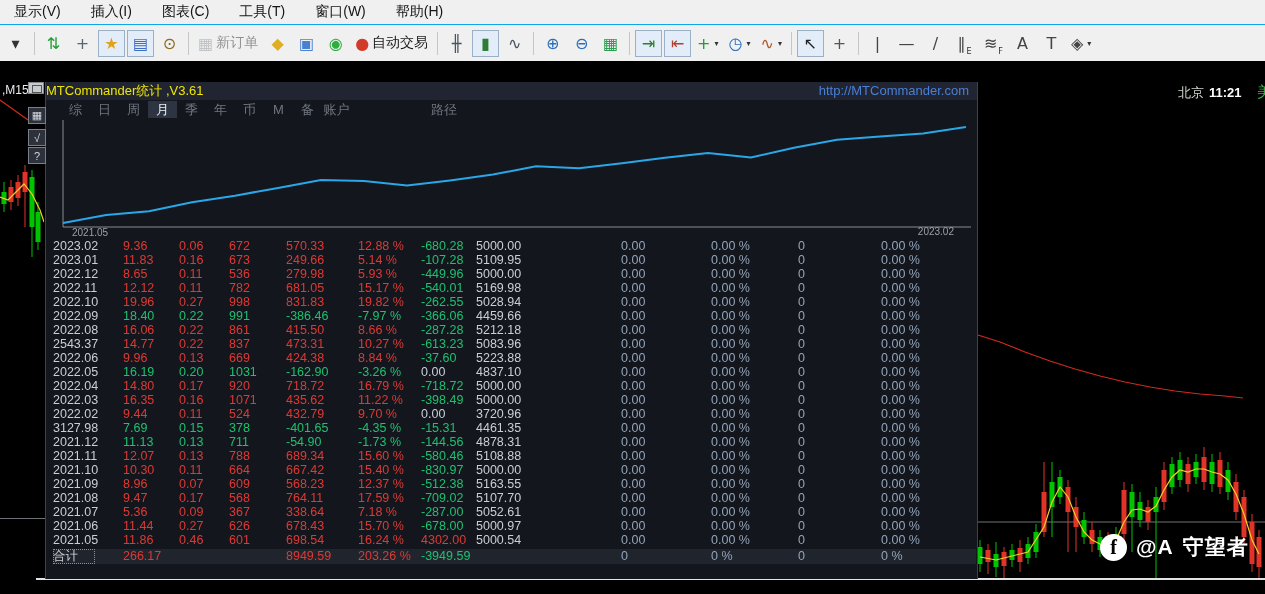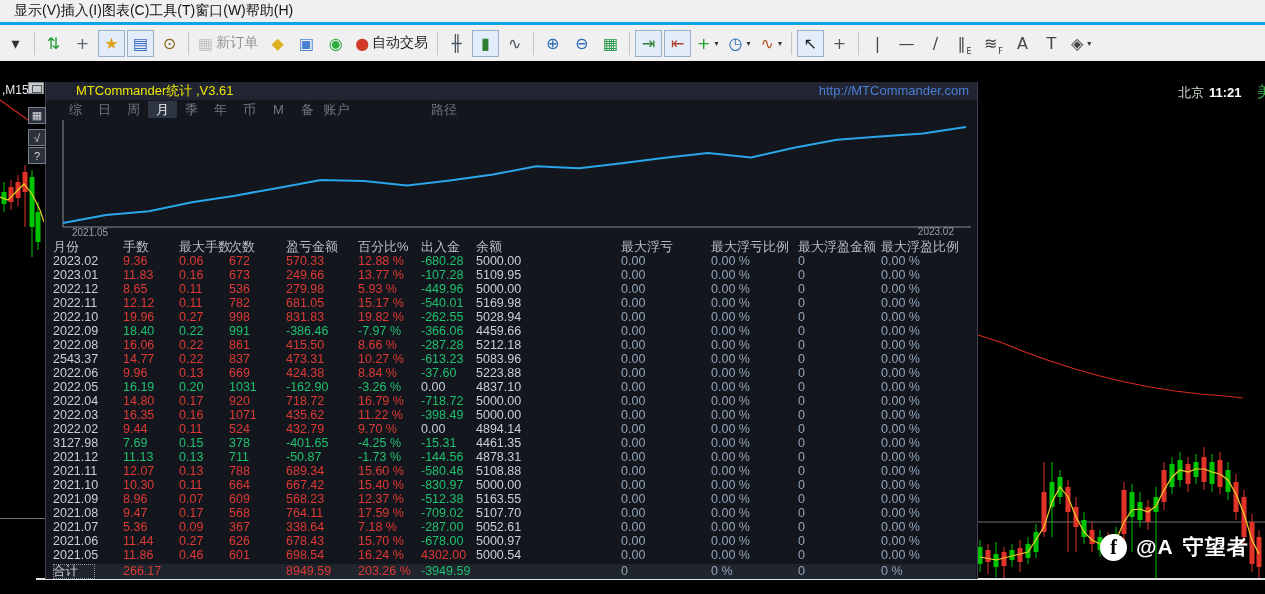--- a/index.html
+++ b/index.html
@@ -2,21 +2,21 @@
 <html><head>
 <meta charset="utf-8">
 <style>
 *{margin:0;padding:0;box-sizing:border-box}
 html,body{background:#333}
 #root{position:relative;width:1265px;height:594px;overflow:hidden;background:#000;
   font-family:"Liberation Sans",sans-serif;-webkit-font-smoothing:antialiased}
 
 
 #titlebar{height:27px;background:#fff;color:#141414;font-size:15px;display:flex;align-items:center;padding-left:8px}
-#menubar{height:25px;background:#f0f0f0;border-bottom:3px solid #0ea5e9;display:flex;align-items:center;padding-left:14px;font-size:14px;color:#141414}
+#menubar{height:25px;background:#f0f0f0;border-bottom:1px solid #0ea5e9;display:flex;align-items:center;gap:30px;padding-left:14px;font-size:14px;color:#141414}
 .menu-item{cursor:default}
 #toolbar{height:36px;background:#f0f0f0;display:flex;align-items:center;gap:2px;padding-left:2px}
 .tbtn{height:27px;min-width:27px;display:flex;align-items:center;justify-content:center;gap:3px;
   background:transparent;border:1px solid transparent;padding:0 3px;font-size:16px;color:#333;cursor:default;
   font-family:"DejaVu Sans",sans-serif}
 .tbtn.pressed{border:1px solid #9ab0c6;background:#e3edf9}
 .tbtn.disabled{opacity:.45}
 .tbtn .lbl{font-size:14px;color:#1a1a1a;font-family:"Liberation Sans",sans-serif}
 .tbtn .dd{font-size:8px;color:#333;margin-left:1px}
 .tbtn .sub{font-size:8px;color:#333;align-self:flex-end;margin-left:-2px}
@@ -37,21 +37,21 @@
 #candlesL{position:absolute;left:0;top:2px}
 #candlesR{position:absolute;left:975px;top:2px}
 #watermark{position:absolute;left:1100px;top:453px;display:flex;align-items:center;gap:9px;color:#fff;white-space:nowrap}
 #watermark .fb{width:27px;height:27px;border-radius:50%;background:#fff;color:#000;font-weight:bold;font-size:20px;
   display:flex;align-items:center;justify-content:center;font-family:"Liberation Serif",serif}
 #watermark .wm{font-size:21px;font-weight:bold;letter-spacing:1px}
 
 
 #panel{position:absolute;left:45px;top:2px;width:933px;height:497px;background:#13161c;
   border-left:1px solid #3c4250;border-right:1px solid #3c4250}
-#phead{height:18px;background:#202531;display:flex;align-items:center;padding-left:30px;position:relative}
+#phead{height:18px;background:#202531;display:flex;align-items:center;padding-left:0;position:relative}
 #ptitle{color:#eee600;font-size:13px}
 #purl{position:absolute;right:8px;top:1px;color:#4a7fd6;font-size:13px;text-decoration:none}
 #ptabs{height:18px;display:flex;align-items:center;padding-left:15px;font-size:13px;color:#6e7681}
 .ptab{width:29px;text-align:center;height:17px;line-height:17px;cursor:default}
 .ptab.active{background:#2e3542;color:#edeff3}
 .ptab-path{margin-left:72px;width:42px}
 #equity{position:absolute;left:0;top:36px}
 #ttable{position:absolute;left:7px;top:157px;width:923px;font-size:12.5px}
 .trow{display:grid;grid-template-columns:70px 56px 50px 57px 72px 63px 55px 145px 90px 87px 83px 95px;
   height:14px;line-height:14px;white-space:nowrap}
@@ -323,55 +323,41 @@
           <div class="ptab ptab-path">路径</div>
         </div>
       <svg id="equity" width="933" height="120" viewBox="0 0 933 120">
         <line x1="17" y1="2" x2="17" y2="109" stroke="#878d96" stroke-width="1"></line>
         <line x1="17" y1="109" x2="925" y2="109" stroke="#878d96" stroke-width="1"></line>
         <polyline id="eqline" fill="none" stroke-width="2" points="17.0,105.0 60.0,97.1 103.0,93.2 146.0,84.3 189.0,77.7 232.0,69.9 275.0,61.9 318.0,62.9 361.0,67.6 404.0,62.5 447.0,56.6 490.0,48.3 533.0,50.2 576.0,45.2 619.0,39.7 662.0,34.9 705.0,39.4 748.0,29.7 791.0,21.8 834.0,18.5 877.0,15.6 920.0,9.0" stroke="#2aa7e8"></polyline>
         <text x="26" y="118" font-size="10" fill="#9aa1ab">2021.05</text>
         <text x="908" y="117" font-size="10" fill="#9aa1ab" text-anchor="end">2023.02</text>
       </svg>
       <div id="ttable">
-          <div class="trow thead">
-            <span class="c0">月份</span>
-            <span class="c1">手数</span>
-            <span class="c2">最大手数</span>
-            <span class="c3">次数</span>
-            <span class="c4">盈亏金额</span>
-            <span class="c5">百分比%</span>
-            <span class="c6">出入金</span>
-            <span class="c7">余额</span>
-            <span class="c8">最大浮亏</span>
-            <span class="c9">最大浮亏比例</span>
-            <span class="c10">最大浮盈金额</span>
-            <span class="c11">最大浮盈比例</span>
-          </div>
           <div class="trow">
             <span class="c0 c-month">2023.02</span>
             <span class="c1 pos">9.36</span>
             <span class="c2 pos">0.06</span>
             <span class="c3 pos">672</span>
             <span class="c4 pos">570.33</span>
             <span class="c5 pos">12.88 %</span>
             <span class="c6 neg">-680.28</span>
             <span class="c7 c-month">5000.00</span>
             <span class="c8 c-zero">0.00</span>
             <span class="c9 c-zero">0.00 %</span>
             <span class="c10 c-zero">0</span>
             <span class="c11 c-zero">0.00 %</span>
           </div>
           <div class="trow">
             <span class="c0 c-month">2023.01</span>
             <span class="c1 pos">11.83</span>
             <span class="c2 pos">0.16</span>
             <span class="c3 pos">673</span>
             <span class="c4 pos">249.66</span>
-            <span class="c5 pos">13.77 %</span>
+            <span class="c5 pos">5.14 %</span>
             <span class="c6 neg">-107.28</span>
             <span class="c7 c-month">5109.95</span>
             <span class="c8 c-zero">0.00</span>
             <span class="c9 c-zero">0.00 %</span>
             <span class="c10 c-zero">0</span>
             <span class="c11 c-zero">0.00 %</span>
           </div>
           <div class="trow">
             <span class="c0 c-month">2022.12</span>
             <span class="c1 pos">8.65</span>
@@ -513,46 +499,46 @@
             <span class="c11 c-zero">0.00 %</span>
           </div>
           <div class="trow">
             <span class="c0 c-month">2022.02</span>
             <span class="c1 pos">9.44</span>
             <span class="c2 pos">0.11</span>
             <span class="c3 pos">524</span>
             <span class="c4 pos">432.79</span>
             <span class="c5 pos">9.70 %</span>
             <span class="c6 neu">0.00</span>
-            <span class="c7 c-month">4894.14</span>
+            <span class="c7 c-month">3720.96</span>
             <span class="c8 c-zero">0.00</span>
             <span class="c9 c-zero">0.00 %</span>
             <span class="c10 c-zero">0</span>
             <span class="c11 c-zero">0.00 %</span>
           </div>
           <div class="trow">
             <span class="c0 c-month">3127.98</span>
             <span class="c1 neg">7.69</span>
             <span class="c2 neg">0.15</span>
             <span class="c3 neg">378</span>
             <span class="c4 neg">-401.65</span>
-            <span class="c5 neg">-4.25 %</span>
+            <span class="c5 neg">-4.35 %</span>
             <span class="c6 neg">-15.31</span>
             <span class="c7 c-month">4461.35</span>
             <span class="c8 c-zero">0.00</span>
             <span class="c9 c-zero">0.00 %</span>
             <span class="c10 c-zero">0</span>
             <span class="c11 c-zero">0.00 %</span>
           </div>
           <div class="trow">
             <span class="c0 c-month">2021.12</span>
             <span class="c1 neg">11.13</span>
             <span class="c2 neg">0.13</span>
             <span class="c3 neg">711</span>
-            <span class="c4 neg">-50.87</span>
+            <span class="c4 neg">-54.90</span>
             <span class="c5 neg">-1.73 %</span>
             <span class="c6 neg">-144.56</span>
             <span class="c7 c-month">4878.31</span>
             <span class="c8 c-zero">0.00</span>
             <span class="c9 c-zero">0.00 %</span>
             <span class="c10 c-zero">0</span>
             <span class="c11 c-zero">0.00 %</span>
           </div>
           <div class="trow">
             <span class="c0 c-month">2021.11</span>

